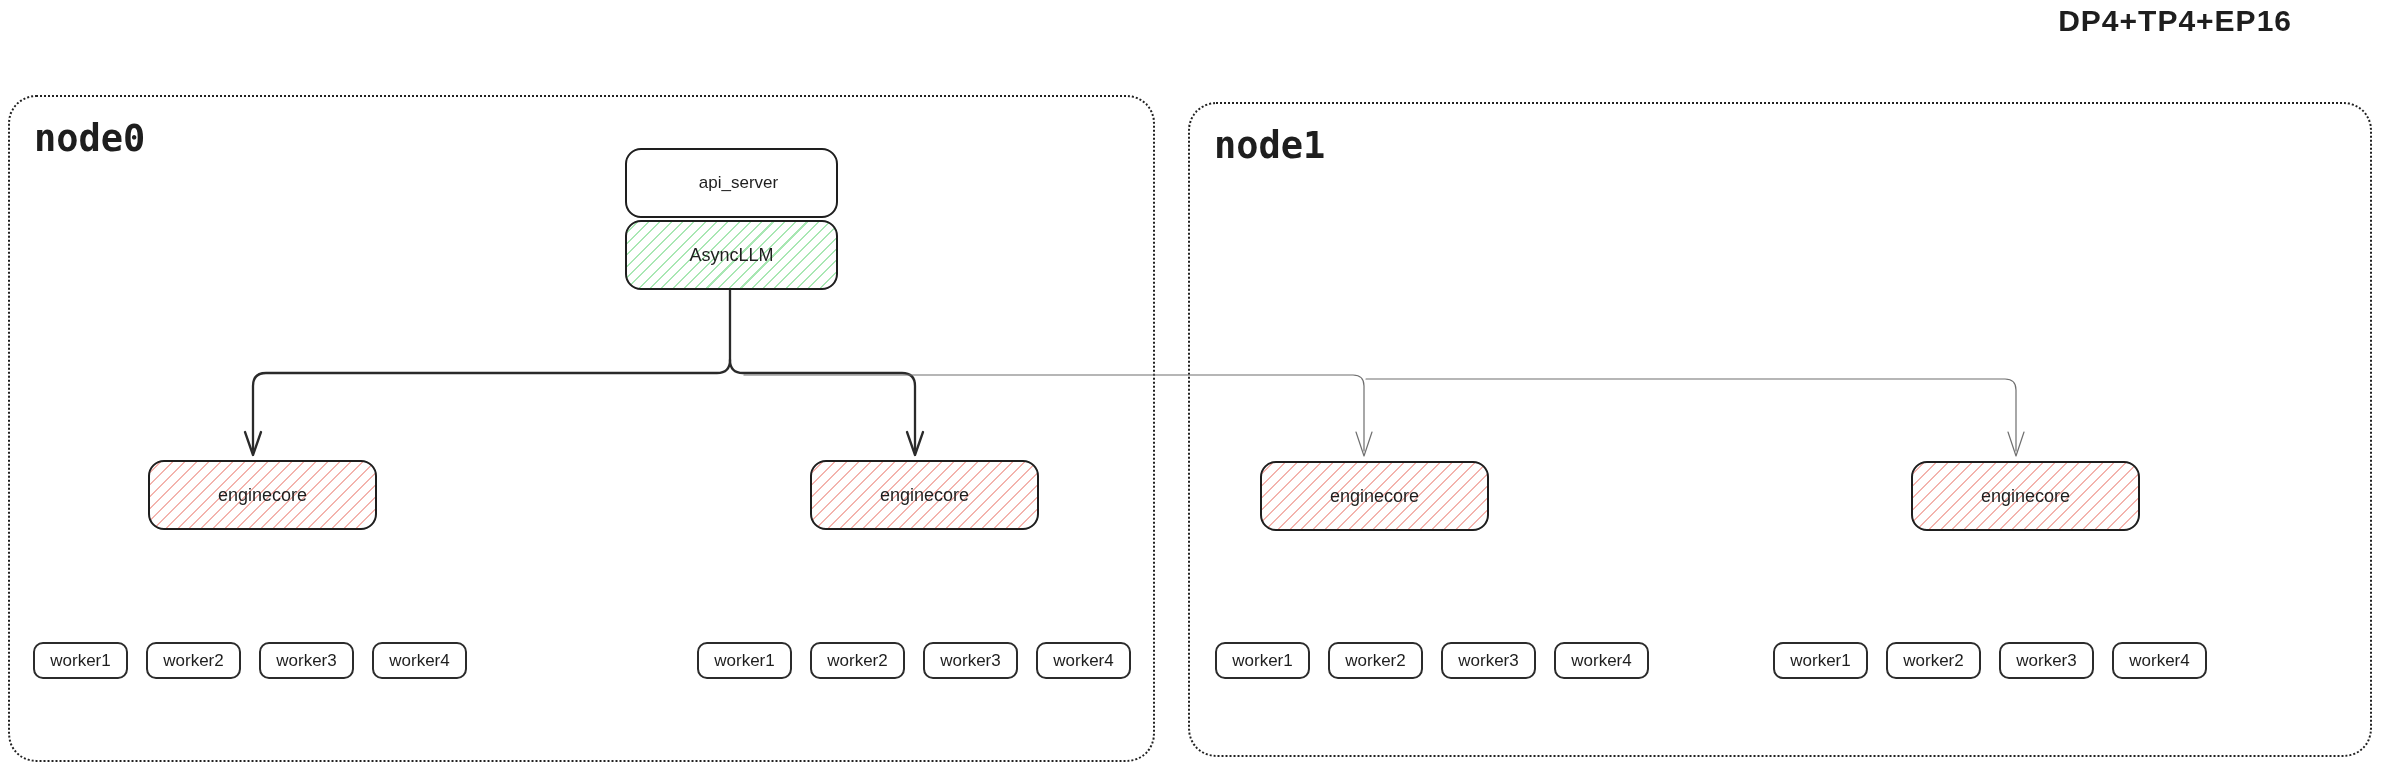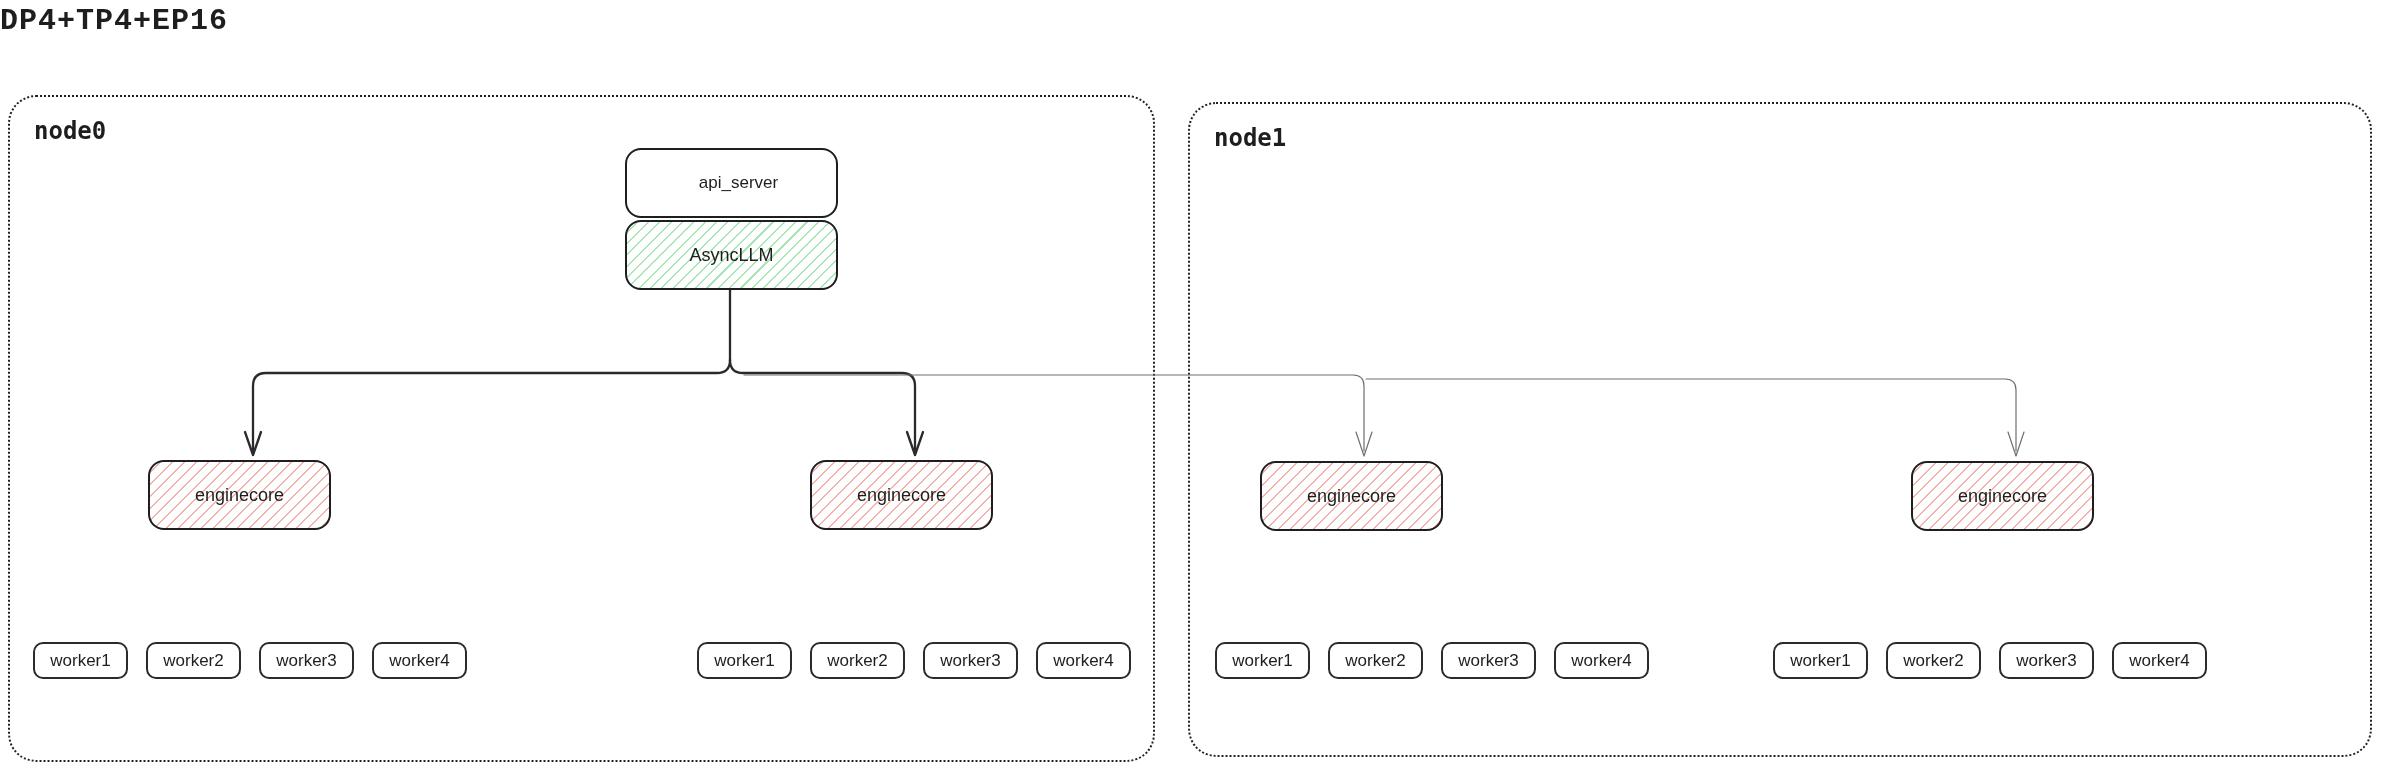--- a/index.html
+++ b/index.html
@@ -6,55 +6,55 @@
   .canvas{
     position:relative;
     width:2383px;height:773px;
     overflow:hidden;
     font-family:"Liberation Sans", sans-serif;
     color:#1e1e1e;
     background:#ffffff;
   }
   .title{
     position:absolute;top:4px;left:0;width:2292px;
-    text-align:left;
-    font-family:Liberation Mono, monospace;
+    text-align:right;
+    font-family:Liberation Sans, sans-serif;
     font-size:30px;font-weight:700;letter-spacing:1px;
   }
   .node-box{
     position:absolute;
     border:2.8px dotted #212121;
     border-radius:28px;
     box-sizing:border-box;
     background:transparent;
   }
   .node0{left:8px;top:95px;width:1147px;height:667px;}
   .node1{left:1188px;top:102px;width:1184px;height:655px;}
   .node-label{
     position:absolute;top:20px;left:24px;
     font-family:"DejaVu Sans Mono", monospace;
-    font-size:24px;font-weight:700;
+    font-size:37px;font-weight:700;
   }
   .box{
     position:absolute;
     border:2px solid #1e1e1e;
     box-sizing:border-box;
     display:flex;align-items:center;justify-content:center;
     background:#ffffff;
     font-size:17px;
   }
   .api-server{left:625px;top:148px;width:213px;height:70px;border-radius:16px;padding-left:14px;}
   .asyncllm{
     left:625px;top:220px;width:213px;height:70px;border-radius:16px;
     font-size:18px;
     background-color:#ffffff;
     background-image:repeating-linear-gradient(135deg, transparent 0 6.5px, #a8e7b3 6.5px 8px);
   }
   .enginecore{
-    width:183px;height:70px;border-radius:16px;
+    width:229px;height:70px;border-radius:16px;
     font-size:18px;
     background-color:#ffffff;
     background-image:repeating-linear-gradient(135deg, transparent 0 7px, #f3b3ad 7px 8.4px);
   }
   .ec1{left:148px;top:460px;}
   .ec2{left:810px;top:460px;}
   .ec3{left:1260px;top:461px;}
   .ec4{left:1911px;top:461px;}
   .worker-group{
     position:absolute;top:642px;

